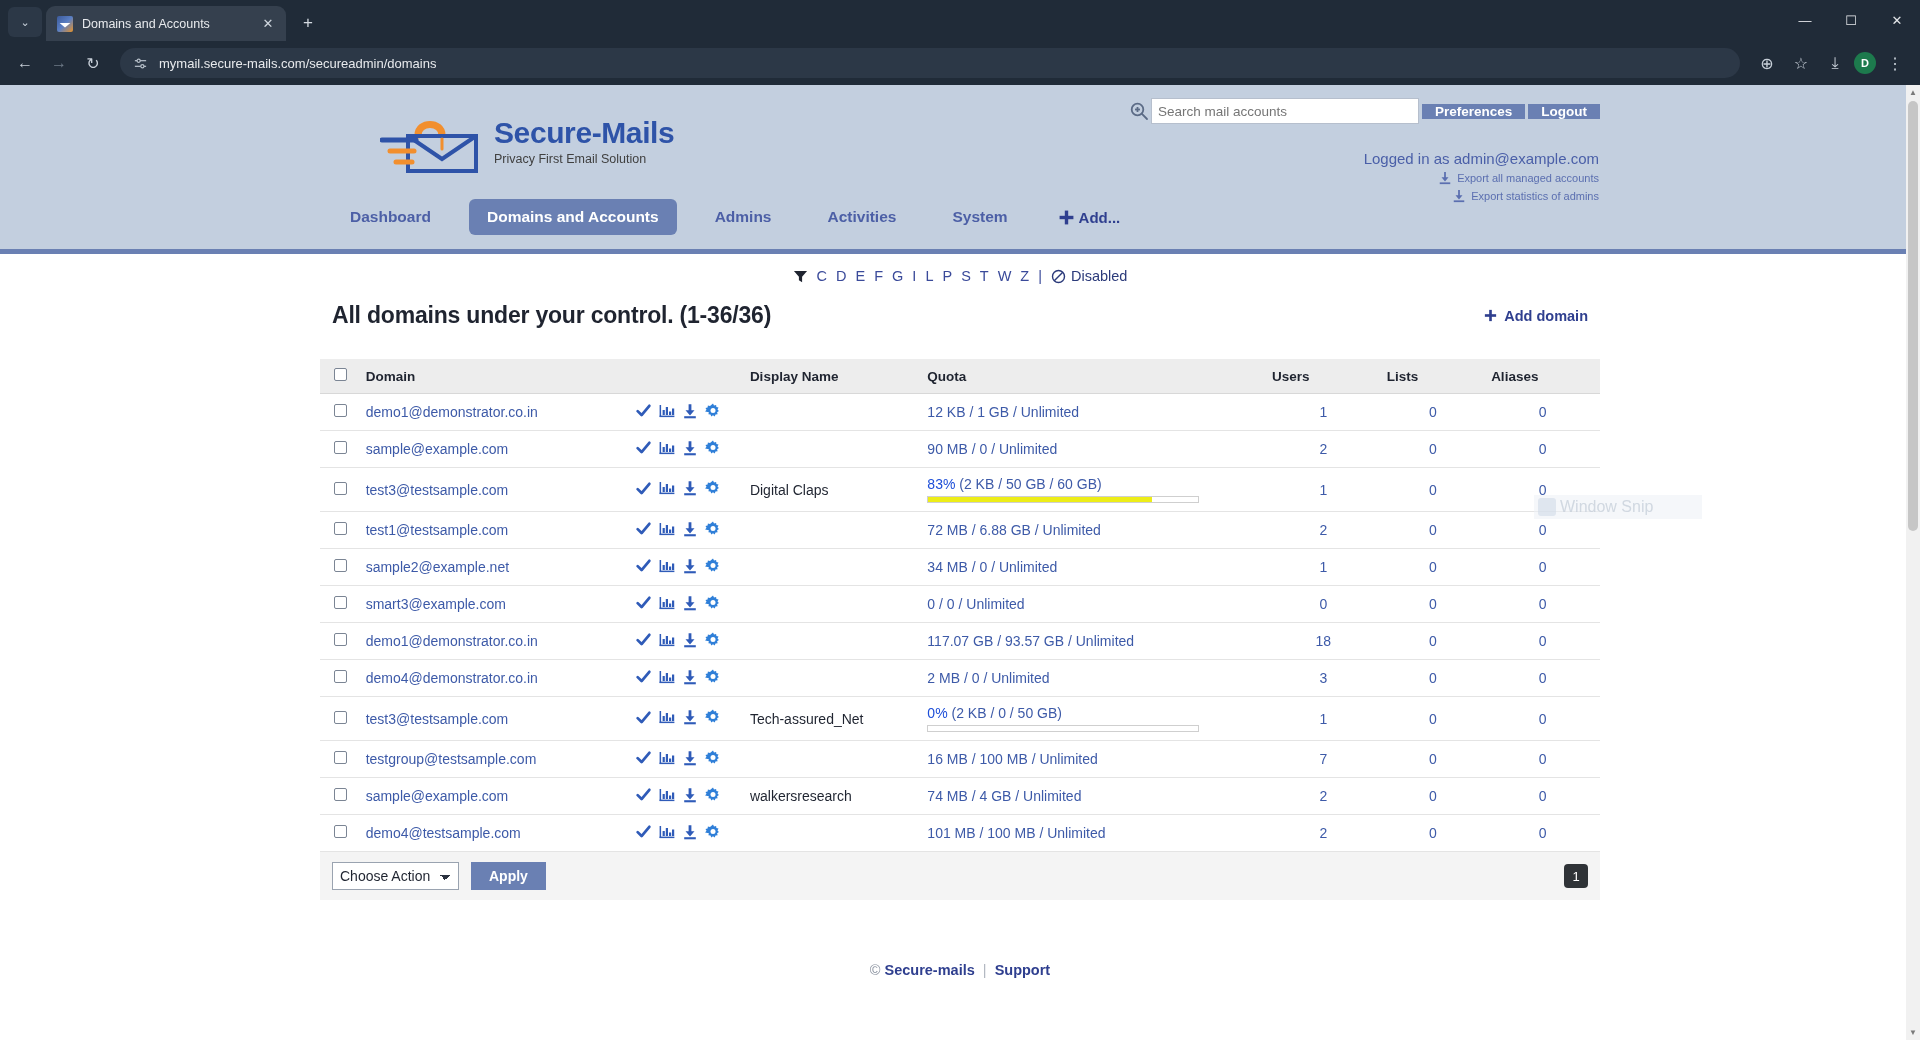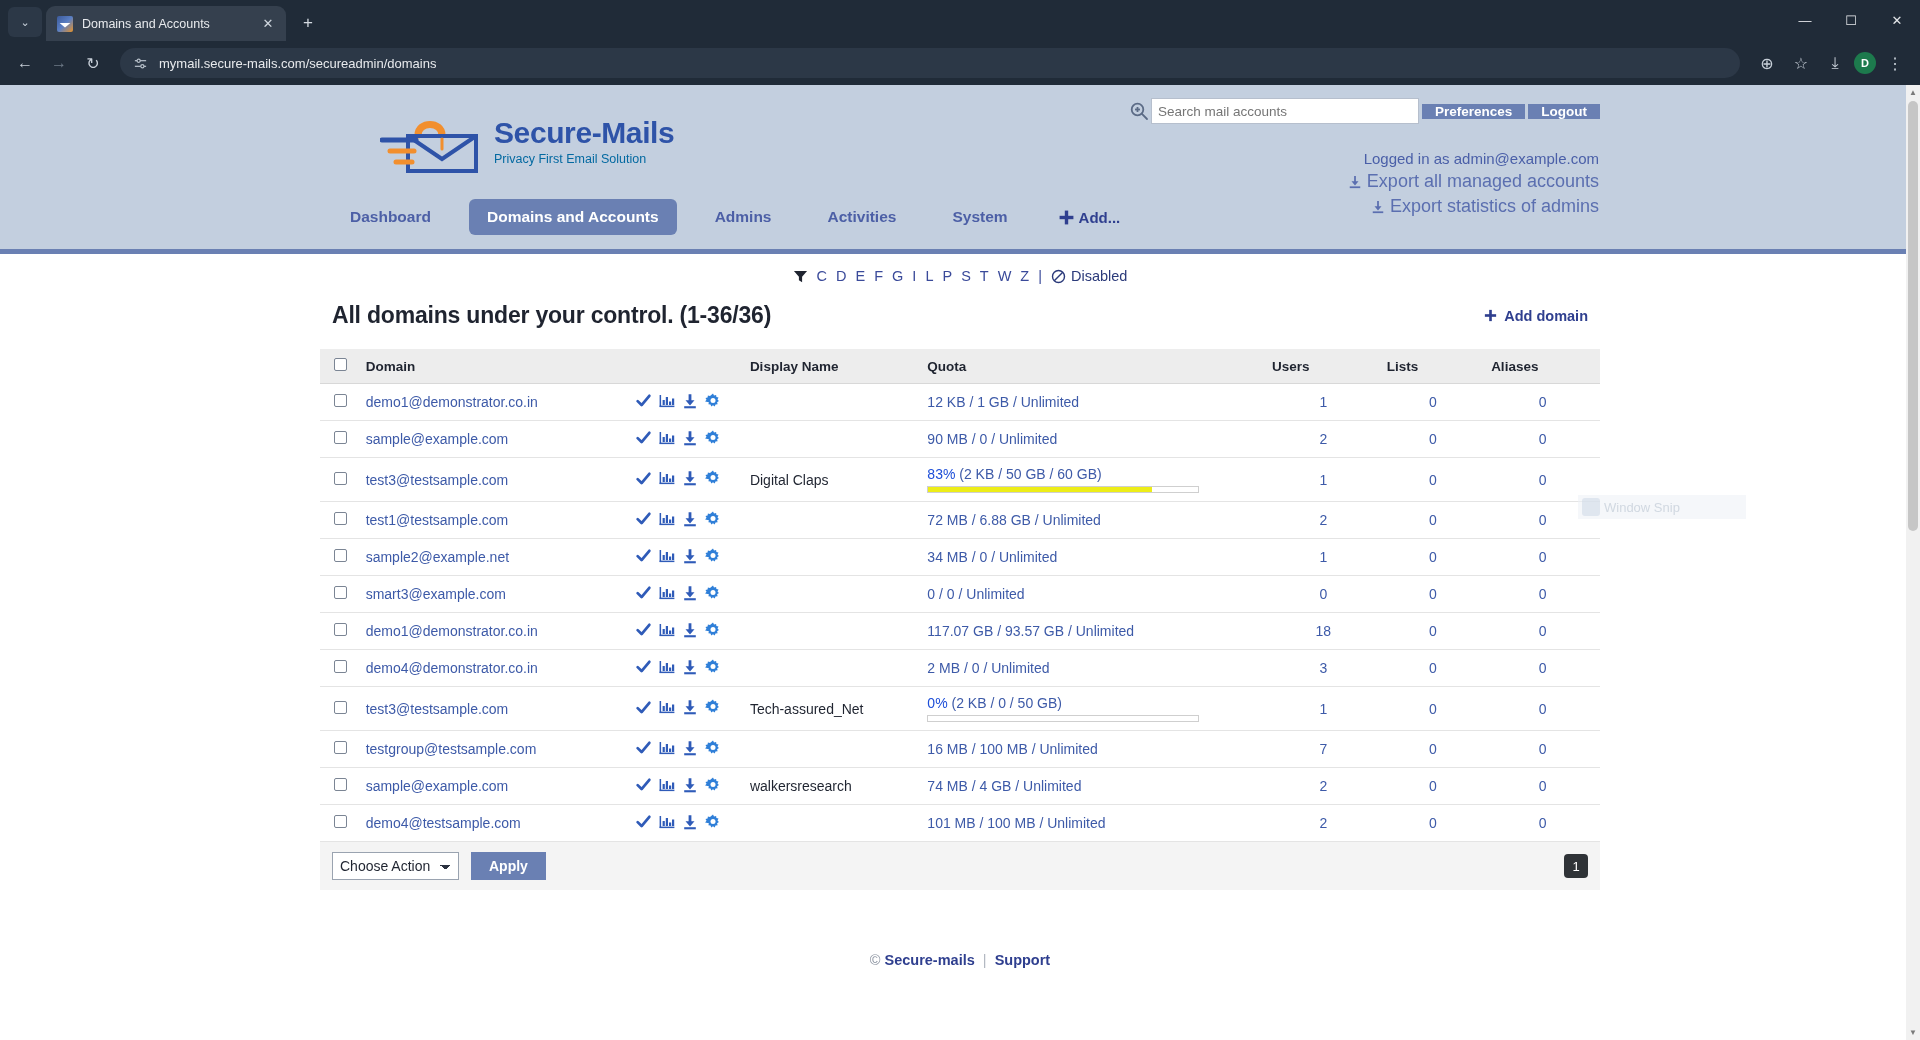--- a/index.html
+++ b/index.html
@@ -65,40 +65,40 @@
 
   
   .page { position: relative; width: 1920px; height: 955px; background: #fff; overflow:hidden; }
   .app-header { background: #c3cfdf; height: 164px; position: relative; }
   .hdr-inner { width: 1280px; margin: 0 auto; position: relative; height: 100%; }
 
   .logo-wrap { position: absolute; left: 60px; top: 24px; display:flex; align-items:center; gap:8px; }
   .logo-mark { width: 112px; height: 66px; }
   .logo-text { display:flex; flex-direction:column; justify-content:center; margin-left:-6px; }
   .logo-name { font-size: 30px; font-weight: bold; color:#2e53a8; letter-spacing:-0.4px; line-height:1; }
-  .logo-tag { font-size: 12.5px; color:#0369a1; margin-top: 4px; }
+  .logo-tag { font-size: 12.5px; color:#404040; margin-top: 4px; }
 
   .search-row { position:absolute; right: 0; top: 13px; display:flex; align-items:center; }
   .search-zoom-icon { margin-right: 2px; color:#5b6b86; display:flex; align-items:center; }
   .search-input {
     width: 268px; height: 26px; background:#fff; border: 1px solid #b6bfcd;
     font-size: 13.5px; color:#5f6672; padding: 0 6px; outline: none;
     font-family:"Liberation Sans", sans-serif;
   }
   .hdr-btn {
     height: 15px; background:#6a80b3; color:#fff; font-size:13.5px; font-weight:bold;
     display:flex; align-items:center; justify-content:center; padding: 0 13px;
     margin-left: 3px; border: none; cursor: pointer;
     font-family:"Liberation Sans", sans-serif;
   }
 
   .logged-in { position:absolute; right: 1px; top: 65px; text-align: right;
     font-size: 15px; color:#4a5fa8; font-weight: 500; }
   .export-link { display:flex; align-items:center; justify-content:flex-end;
-    gap: 5px; font-size: 18px; color:#5b6fb0; margin-top: 4px; }
+    gap: 5px; font-size: 11px; color:#5b6fb0; margin-top: 4px; }
 
   .nav { position:absolute; left: 12px; bottom: 14px; display:flex; align-items:center; gap: 20px; }
   .nav-item { font-size: 15.5px; font-weight: bold; color:#4c5fa6; padding: 9px 18px; border-radius: 6px;
     white-space: nowrap; }
   .nav-item.active { background:#6a80b3; color:#fff; }
   .nav-add { display:flex; align-items:center; gap:4px; font-size:15px; font-weight:bold; color:#2f3f8f; padding: 9px 12px; }
 
   .nav-underline { height: 5px; background:#6a80b3; }
 
   
@@ -106,21 +106,21 @@
     display:flex; align-items:center; justify-content:center; gap: 9px;
     padding: 14px 0 12px; font-size: 14.5px; color:#2f3f8f; background:#fff;
   }
   .filter-letter { color:#3a4a9a; }
   .filter-sep { color:#3a4a9a; }
   .disabled-chip { display:flex; align-items:center; gap:5px; color:#2b3a7a; }
 
   
   .content { width: 1280px; margin: 0 auto; }
   .list-head { display:flex; align-items:center; justify-content:space-between;
-    padding: 6px 12px 20px; }
+    padding: 6px 12px 30px; }
   .list-title { font-size: 23px; font-weight: bold; color:#1f2430; letter-spacing:-0.2px; }
   .add-domain { display:flex; align-items:center; gap:6px; font-size:14.5px;
     font-weight:bold; color:#2f3f8f; }
 
   table.domains { width: 100%; border-collapse: collapse; }
   table.domains thead th {
     background:#ededed; font-size: 13.5px; color:#1f2430; font-weight: bold;
     text-align:left; padding: 9px 6px; border-bottom: 1px solid #d8d8d8;
   }
   table.domains tbody td {
@@ -166,23 +166,23 @@
     display:flex; align-items:center; justify-content:center; font-size:13px;
     border-radius: 4px; }
 
   .page-footer { text-align:center; padding-top: 62px; font-size: 14.5px;
     font-weight: bold; color:#2f3f8f; }
   .page-footer .copy { color:#8b93a0; font-weight: normal; }
   .page-footer .bar { color:#b0b6c0; font-weight: normal; margin: 0 4px; }
 
   
   .snip-ghost {
-    position:absolute; left: 1578px; top: 410px; width: 168px; height: 24px;
+    position:absolute; left: 1534px; top: 410px; width: 168px; height: 24px;
     background: rgba(237,241,246,0.55); color: rgba(196,205,216,0.75);
-    font-size: 13px; display:flex; align-items:center; padding-left: 26px;
+    font-size: 16px; display:flex; align-items:center; padding-left: 26px;
     pointer-events: none;
   }
   .snip-ghost::before {
     content:''; position:absolute; left:4px; top:3px; width:18px; height:18px;
     background: rgba(208,218,232,0.6); border-radius:3px;
   }
   .scrollbar { position:absolute; right:0; top:0; width:14px; height:955px; background:#f1f1f1; }
   .scrollbar .thumb { position:absolute; top: 0; left:2px; width:10px; height: 430px;
     background:#c6c6c6; border-radius:5px; }
   .scroll-arrow { position:absolute; left:2px; width:10px; text-align:center;

